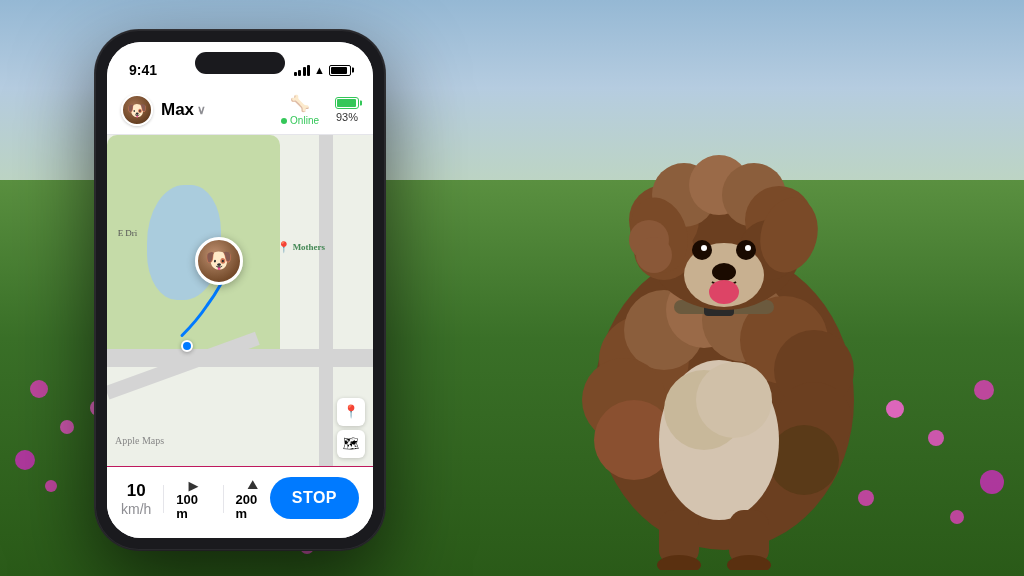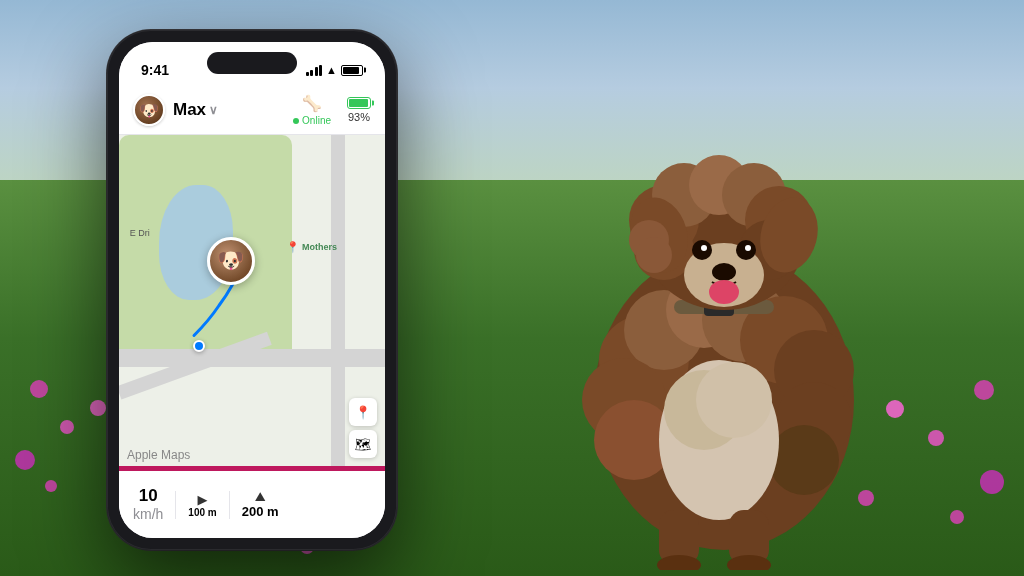--- a/index.html
+++ b/index.html
@@ -52,21 +52,20 @@
       width: 100%;
       height: 100%;
       background: #1a1a1e;
       border-radius: 44px;
       padding: 12px;
       box-shadow:
         0 30px 80px rgba(0,0,0,0.6),
         0 0 0 1px #3a3a3e,
         inset 0 0 0 1px #2a2a2e;
       position: relative;
-      margin-left: 12px;
     }
 
     .phone-inner {
       width: 100%;
       height: 100%;
       background: #f2f2f7;
       border-radius: 34px;
       overflow: hidden;
       position: relative;
       display: flex;
@@ -257,20 +256,21 @@
       border-radius: 50%;
       background: #34c759;
     }
 
     
     .map-area {
       flex: 1;
       position: relative;
       overflow: hidden;
       background: #e8f0e8;
+      font-family: Liberation Serif, serif;
     }
 
     .map-bg {
       position: absolute;
       inset: 0;
       background: #edf0e8;
     }
 
     .map-park {
       position: absolute;
@@ -327,23 +327,23 @@
       position: absolute;
       top: 0;
       left: 0;
       width: 100%;
       height: 100%;
       z-index: 3;
     }
 
     .map-attribution {
       position: absolute;
-      bottom: 4px;
+      bottom: 20px;
       left: 8px;
-      font-size: 12px;
+      font-size: 10px;
       color: #888;
     }
 
     .map-controls {
       position: absolute;
       right: 8px;
       bottom: 8px;
       display: flex;
       flex-direction: column;
       gap: 4px;
@@ -371,24 +371,24 @@
       display: flex;
       align-items: center;
       gap: 2px;
     }
 
     
     .bottom-bar {
       background: white;
       padding: 10px 14px;
       display: flex;
-      align-items: center;
+      align-items: flex-start;
       justify-content: space-between;
       flex-shrink: 0;
-      border-top: 5px solid #be185d;
+      border-top: 1px solid #be185d;
       min-height: 72px;
     }
 
     .stat-group {
       display: flex;
       align-items: center;
       gap: 12px;
     }
 
     .stat-item {
@@ -639,27 +639,28 @@
 
           <div class="stat-item">
             <span class="stat-value">10</span>
             <span class="stat-unit">km/h</span>
           </div>
 
           <div class="stat-divider"></div>
 
           <div class="stat-item">
             <span class="stat-icon">▶</span>
-            <span class="stat-value" style="font-size:10px;">100 m</span>
+            <span class="stat-value" style="font-size:13px;">100 m</span>
           </div>
 
           <div class="stat-divider"></div>
 
           <div class="stat-item">
             <span class="stat-icon">⛰</span>
             <span class="stat-value" style="font-size:13px;">200 m</span>
           </div>
         </div>
 
+        <button class="stop-button">STOP</button>
       </div>
     </div>
   </div>
 </div>
 
 </body></html>

